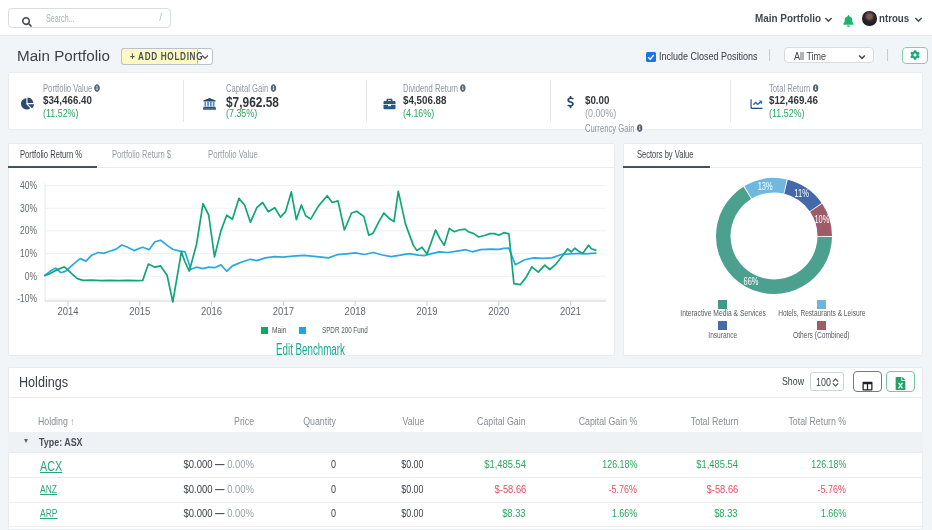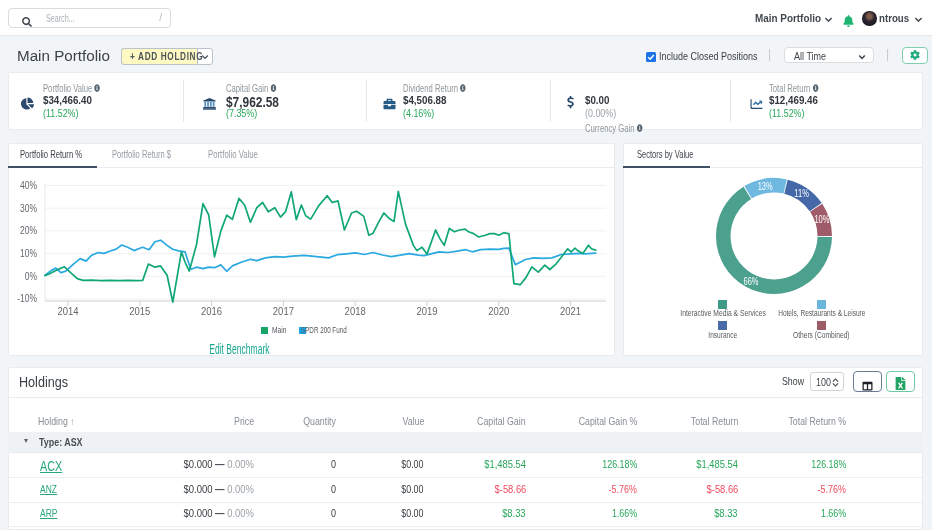--- a/index.html
+++ b/index.html
@@ -151,23 +151,23 @@
 <text x="29" y="89.1" font-size="10" fill="#63686d" text-anchor="end" transform="translate(29 0) scale(0.85 1) translate(-29 0)">10%</text>
 <text x="29" y="111.8" font-size="10" fill="#63686d" text-anchor="end" transform="translate(29 0) scale(0.85 1) translate(-29 0)">0%</text>
 <text x="29" y="134.5" font-size="10" fill="#63686d" text-anchor="end" transform="translate(29 0) scale(0.85 1) translate(-29 0)">-10%</text>
 <polyline points="36.3,107.8 42.0,103.3 47.8,100.1 52.8,104.7 57.8,103.1 65.7,95.8 72.2,90.6 78.0,93.1 83.7,87.2 90.2,84.5 95.9,85.4 101.6,83.3 108.1,81.1 113.8,77.0 119.6,79.2 126.1,82.6 131.8,80.2 134.7,79.2 141.1,81.7 146.9,73.8 152.6,72.2 159.1,77.4 164.8,81.3 170.6,82.9 177.0,83.8 182.8,101.3 188.5,99.2 195.0,100.6 200.7,99.2 206.5,99.7 212.9,96.9 218.7,103.3 224.4,97.9 233.8,94.0 242.4,91.3 248.8,92.6 257.4,89.9 266.8,88.6 275.4,89.2 284.7,88.1 296.2,87.4 308.4,88.6 320.6,89.9 329.2,86.7 338.6,85.8 347.2,84.9 356.5,86.5 365.1,84.5 374.5,87.0 383.1,88.6 392.4,87.2 401.1,85.6 410.4,87.2 416.1,87.6 421.9,86.1 431.2,83.8 439.8,84.5 449.2,83.1 457.8,81.7 464.2,83.8 472.8,81.7 482.2,81.1 490.8,81.3 495.8,80.4 500.9,80.2 507.3,96.7 517.4,91.5 526.0,89.9 535.3,90.4 543.9,89.9 553.3,86.5 562.6,85.8 571.2,85.4 577.7,85.8 583.4,85.4 588.4,85.1" fill="none" stroke="#29a9e0" stroke-width="1.7" stroke-linejoin="round"></polyline>
 <polyline points="36.3,107.8 42.0,105.6 47.8,102.4 56.4,98.8 62.9,104.9 69.3,110.6 75.1,112.4 83.7,112.2 93.0,112.6 101.6,112.4 111.0,112.6 119.6,112.4 128.9,112.6 134.7,112.4 140.4,96.0 146.9,99.2 152.6,97.9 159.1,107.2 164.8,134.0 173.4,83.8 177.0,94.0 181.3,103.1 188.5,76.5 195.0,35.7 200.7,47.0 206.5,88.8 212.9,62.9 218.7,47.2 224.4,51.3 230.9,30.4 236.6,37.0 242.4,54.3 248.8,39.7 254.6,34.5 260.3,43.8 266.8,39.7 272.5,49.1 277.6,43.6 283.3,23.9 288.3,51.6 293.4,37.0 297.7,47.7 302.7,51.1 310.6,37.9 319.2,27.7 324.2,34.5 330.0,32.9 336.4,62.0 343.6,45.0 348.6,43.2 355.8,48.4 360.8,67.2 365.1,65.2 370.9,53.6 375.9,45.0 380.9,50.2 386.0,53.6 390.3,23.4 397.5,56.1 405.4,77.4 408.9,82.6 414.0,79.2 419.0,86.1 427.6,62.0 431.9,70.6 436.2,77.4 441.3,60.4 446.3,63.8 451.3,62.0 457.1,61.1 460.6,63.8 465.7,65.6 470.7,69.0 477.2,67.2 482.2,65.6 486.5,65.6 490.8,67.2 495.8,64.7 500.9,65.9 505.9,115.6 512.3,116.7 518.1,109.4 523.8,98.8 530.3,104.2 536.8,97.2 541.8,101.5 548.2,95.8 553.3,89.2 559.7,80.8 563.3,84.0 566.9,80.2 570.5,83.1 574.8,85.4 578.4,80.2 580.5,77.2 583.4,80.8 588.4,82.4" fill="none" stroke="#10a678" stroke-width="1.7" stroke-linejoin="round"></polyline>
 </svg></div>
 <div class="abs" style="left:261px;top:327px;width:7px;height:7px;background:#17a467"></div>
 <div class="abs" style="left:272px;top:325px;font-size:9.5px;color:#55595e;line-height:1;"><span style="display:inline-block;white-space:nowrap;transform:scaleX(0.7);transform-origin:0 0">Main</span></div>
 
 <div class="abs" style="left:299px;top:327px;width:7px;height:7px;background:#1aa7e8"></div>
-<div class="abs" style="left:301px;top:325px;font-size:9.5px;color:#55595e;line-height:1;"><span style="display:inline-block;white-space:nowrap;transform:scaleX(0.66);transform-origin:0 0">SPDR 200 Fund</span></div>
-
-<div class="abs" style="left:190px;top:342.3px;width:240px;text-align:left;font-size:14px;color:#18a690;line-height:1"><span style="display:inline-block;white-space:nowrap;transform:scaleX(0.61);transform-origin:50% 0">Edit Benchmark</span></div>
+<div class="abs" style="left:322px;top:325px;font-size:9.5px;color:#55595e;line-height:1;"><span style="display:inline-block;white-space:nowrap;transform:scaleX(0.66);transform-origin:0 0">SPDR 200 Fund</span></div>
+
+<div class="abs" style="left:190px;top:342.3px;width:240px;text-align:center;font-size:16px;color:#18a690;line-height:1"><span style="display:inline-block;white-space:nowrap;transform:scaleX(0.61);transform-origin:50% 0">Edit Benchmark</span></div>
 
 <div class="card" style="left:623px;top:143px;width:300px;height:213px"></div>
 <div class="abs" style="left:623px;top:143px;width:300px;height:25px;border-bottom:1px solid #e9ebee"></div>
 <div class="abs" style="left:623px;top:166px;width:87px;height:2px;background:#3f5164"></div>
 <div class="abs" style="left:637px;top:148.8px;font-size:11.5px;color:#3e444a;line-height:1;"><span style="display:inline-block;white-space:nowrap;transform:scaleX(0.656);transform-origin:0 0">Sectors by Value</span></div>
 
 <div class="abs" style="left:623px;top:168px;width:300px;height:188px"><svg width="300" height="188" viewBox="0 0 300 188">
 <path d="M121.4,18.1 A58,58 0 0 1 163.8,11.4 L160.6,25.6 A43.5,43.5 0 0 0 128.8,30.6 Z" fill="#6fb9e0"></path>
 <path d="M164.7,11.7 A58,58 0 0 1 198.6,34.9 L186.7,43.2 A43.5,43.5 0 0 0 161.3,25.7 Z" fill="#4569a8"></path>
 <path d="M199.2,35.7 A58,58 0 0 1 209.0,67.9 L194.5,67.9 A43.5,43.5 0 0 0 187.1,43.8 Z" fill="#9f5c68"></path>

